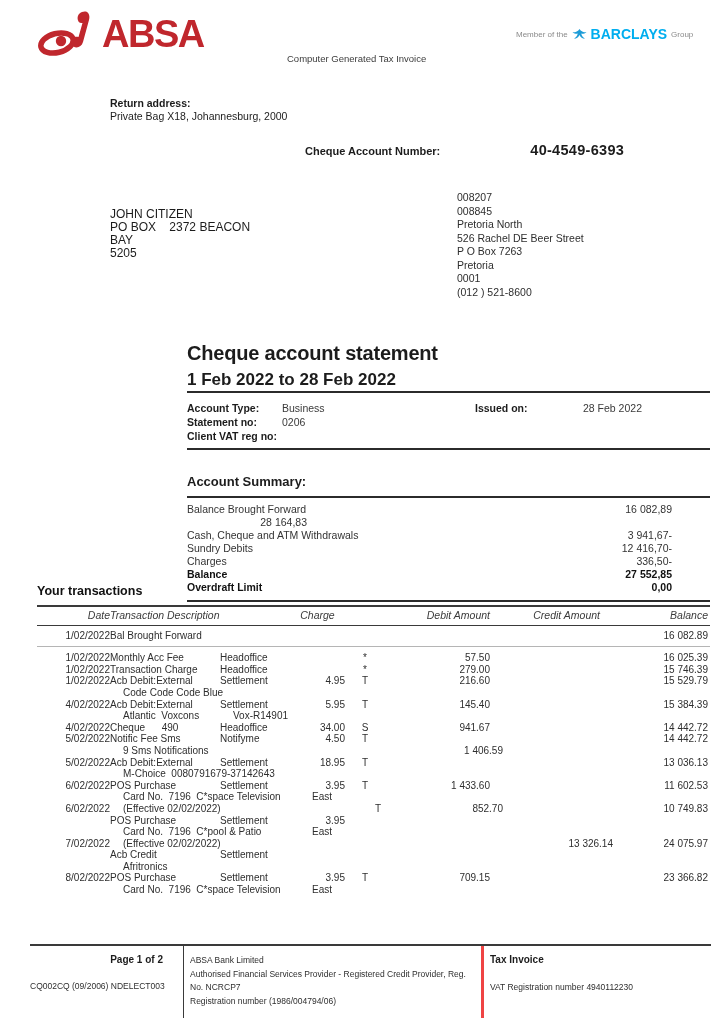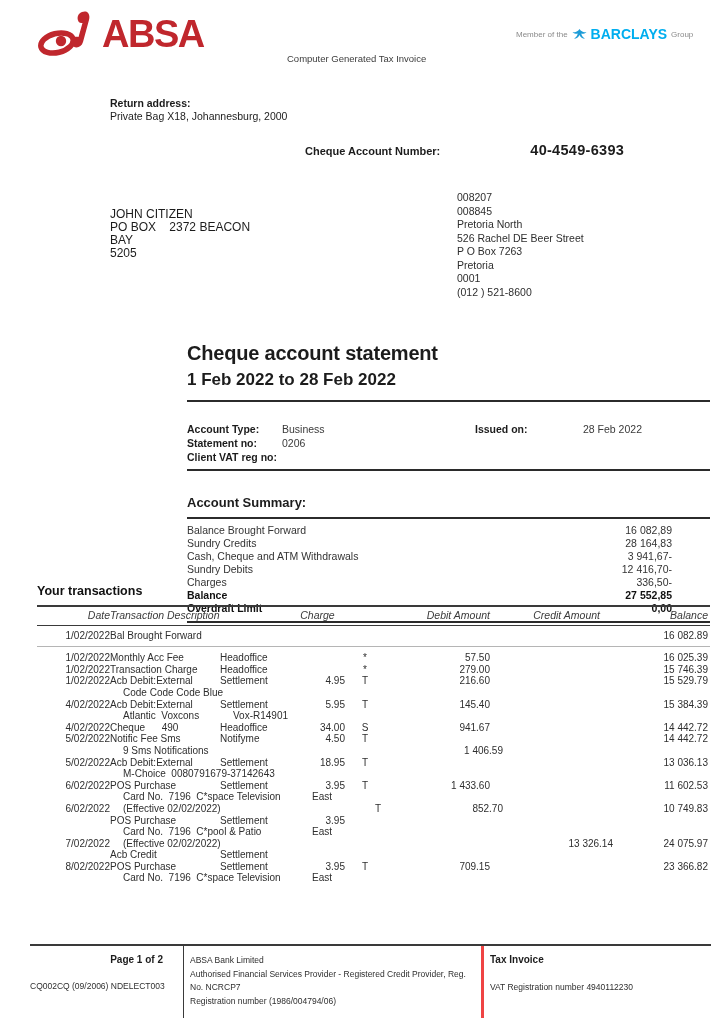--- a/index.html
+++ b/index.html
@@ -20,22 +20,22 @@
   .acct-num .lbl{font-size:11px;font-weight:bold;}
   .acct-num .val{font-size:14.5px;font-weight:bold;margin-left:66px;letter-spacing:.3px;}
 
   .customer{position:absolute;left:110px;top:208px;font-size:12px;font-weight:normal;line-height:13px;white-space:pre;}
   .branch{position:absolute;left:457px;top:191px;font-size:10.5px;line-height:13.5px;color:#2e2e2e;}
 
   
   .body{position:absolute;left:187px;top:342px;width:523px;}
   .title{font-size:20px;font-weight:bold;margin:0;letter-spacing:-.2px;}
   .period{font-size:17px;font-weight:bold;margin:5px 0 0 0;}
-  .info-block{margin-top:10px;border-top:2px solid #2b2b2b;border-bottom:2px solid #2b2b2b;
-              padding:20px 0 5px 0;font-size:10.5px;line-height:14px;}
+  .info-block{margin-top:1px;border-top:2px solid #2b2b2b;border-bottom:2px solid #2b2b2b;
+              padding:8px 0 5px 0;font-size:10.5px;line-height:14px;}
   .info-row{display:flex;}
   .info-row .l1{width:95px;font-weight:bold;}
   .info-row .v1{width:193px;color:#3a3a3a;}
   .info-row .l2{width:108px;font-weight:bold;}
   .info-row .v2{flex:1;color:#3a3a3a;}
 
   .sum-head{font-size:13px;font-weight:bold;margin:24px 0 0 0;padding-bottom:7px;border-bottom:2px solid #2b2b2b;}
   .summary{border-bottom:2px solid #2b2b2b;padding:5px 0 6px 0;font-size:10.5px;line-height:13px;color:#333;}
   .sum-row{display:flex;}
   .sum-row .lbl{flex:1;}
@@ -145,21 +145,20 @@
       </div>
     </div>
 
     <h3 class="sum-head">Account Summary:</h3>
     <div class="summary" id="summary">
         <div class="sum-row">
           <span class="lbl">Balance Brought Forward</span>
           <span class="val">16 082,89</span>
         </div>
         <div class="sum-row">
-          <span class="lbl">Sundry Credits</span>
           <span class="val">28 164,83</span>
         </div>
         <div class="sum-row">
           <span class="lbl">Cash, Cheque and ATM Withdrawals</span>
           <span class="val">3 941,67-</span>
         </div>
         <div class="sum-row">
           <span class="lbl">Sundry Debits</span>
           <span class="val">12 416,70-</span>
         </div>
@@ -374,20 +373,30 @@
           <span class="c-date"></span>
           <span class="c-a">Acb Credit</span>
           <span class="c-b">Settlement</span>
           <span class="c-charge"></span>
           <span class="c-marker"></span>
           <span class="c-debit"></span>
           <span class="c-credit"></span>
           <span class="c-bal"></span>
         </div>
         <div class="t-row">
+          <span class="c-date"></span>
+          <span class="c-a ind">Afritronics</span>
+          <span class="c-b"></span>
+          <span class="c-charge"></span>
+          <span class="c-marker"></span>
+          <span class="c-debit"></span>
+          <span class="c-credit"></span>
+          <span class="c-bal"></span>
+        </div>
+        <div class="t-row">
           <span class="c-date">8/02/2022</span>
           <span class="c-a">POS Purchase</span>
           <span class="c-b">Settlement</span>
           <span class="c-charge">3.95</span>
           <span class="c-marker">T</span>
           <span class="c-debit">709.15</span>
           <span class="c-credit"></span>
           <span class="c-bal">23 366.82</span>
         </div>
         <div class="t-row">

